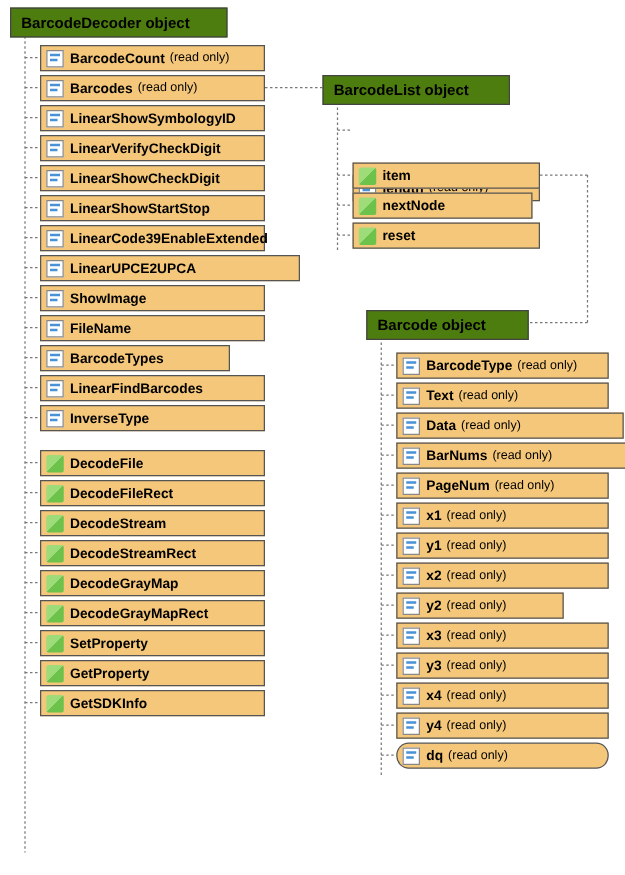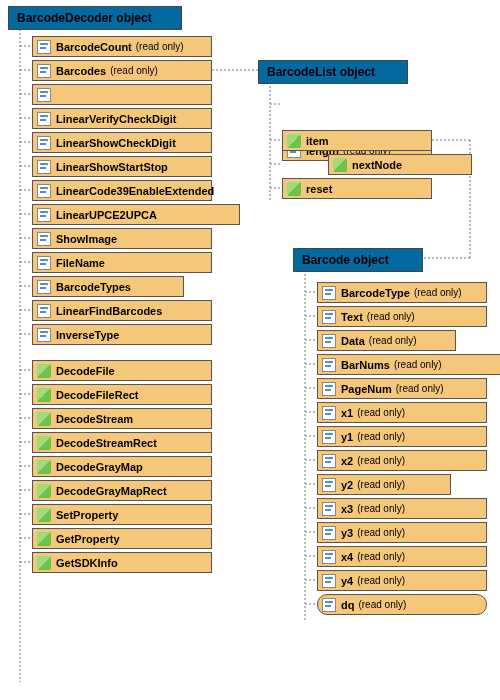--- a/index.html
+++ b/index.html
@@ -8,21 +8,21 @@
     font-family: Arial, Helvetica, sans-serif;
     font-size: 11px;
     background: #fff;
     width: 500px;
     height: 700px;
     position: relative;
     overflow: hidden;
   }
   .header {
     position: absolute;
-    background: #0369a1;
+    background: #4d7c0f;
     border: 1px solid #444;
     font-weight: bold;
     font-size: 12px;
     padding: 4px 8px;
     color: #000;
     box-sizing: border-box;
     white-space: nowrap;
   }
   .row {
     position: absolute;
@@ -150,20 +150,21 @@
       <span class="name">BarcodeCount</span>
       <span class="readonly">(read only)</span>
     </div>
     <div class="row" style="left: 32px; top: 60px; width: 180px;">
       <span class="ico ico-prop"></span>
       <span class="name">Barcodes</span>
       <span class="readonly">(read only)</span>
     </div>
     <div class="row" style="left: 32px; top: 84px; width: 180px;">
       <span class="ico ico-prop"></span>
+      <span class="name">LinearShowSymbologyID</span>
     </div>
     <div class="row" style="left: 32px; top: 108px; width: 180px;">
       <span class="ico ico-prop"></span>
       <span class="name">LinearVerifyCheckDigit</span>
     </div>
     <div class="row" style="left: 32px; top: 132px; width: 180px;">
       <span class="ico ico-prop"></span>
       <span class="name">LinearShowCheckDigit</span>
     </div>
     <div class="row" style="left: 32px; top: 156px; width: 180px;">
@@ -244,21 +245,21 @@
       <span class="ico ico-prop"></span>
       <span class="name">length</span>
       <span class="readonly">(read only)</span>
     </div>
   </div>
 <div id="list-methods">
     <div class="row" style="left: 282px; top: 130px; width: 150px;">
       <span class="ico ico-method"></span>
       <span class="name">item</span>
     </div>
-    <div class="row" style="left: 282px; top: 154px; width: 144px; margin-left: 46px;">
+    <div class="row" style="left: 282px; top: 154px; width: 144px;">
       <span class="ico ico-method"></span>
       <span class="name">nextNode</span>
     </div>
     <div class="row" style="left: 282px; top: 178px; width: 150px;">
       <span class="ico ico-method"></span>
       <span class="name">reset</span>
     </div>
   </div>
 
 <div class="header" style="left:293px; top:248px; width:130px;">Barcode object</div>
@@ -266,21 +267,21 @@
     <div class="row" style="left: 317px; top: 282px; width: 170px;">
       <span class="ico ico-prop"></span>
       <span class="name">BarcodeType</span>
       <span class="readonly">(read only)</span>
     </div>
     <div class="row" style="left: 317px; top: 306px; width: 170px;">
       <span class="ico ico-prop"></span>
       <span class="name">Text</span>
       <span class="readonly">(read only)</span>
     </div>
-    <div class="row" style="left: 317px; top: 330px; width: 139px;">
+    <div class="row" style="left: 317px; top: 330px; width: 182px;">
       <span class="ico ico-prop"></span>
       <span class="name">Data</span>
       <span class="readonly">(read only)</span>
     </div>
     <div class="row" style="left: 317px; top: 354px; width: 190px;">
       <span class="ico ico-prop"></span>
       <span class="name">BarNums</span>
       <span class="readonly">(read only)</span>
     </div>
     <div class="row" style="left: 317px; top: 378px; width: 170px;">

